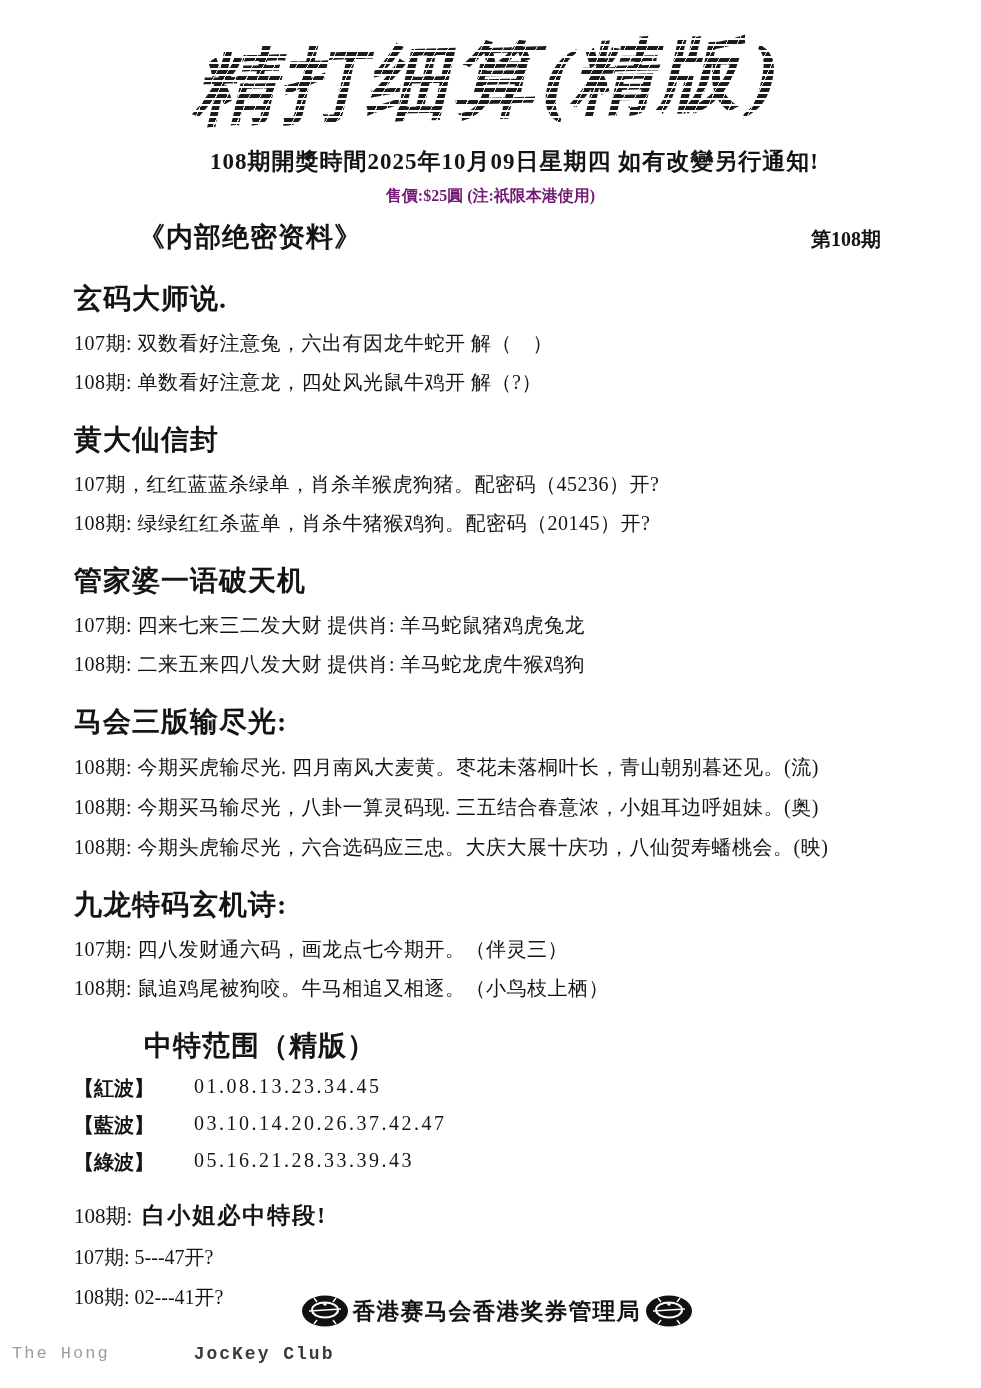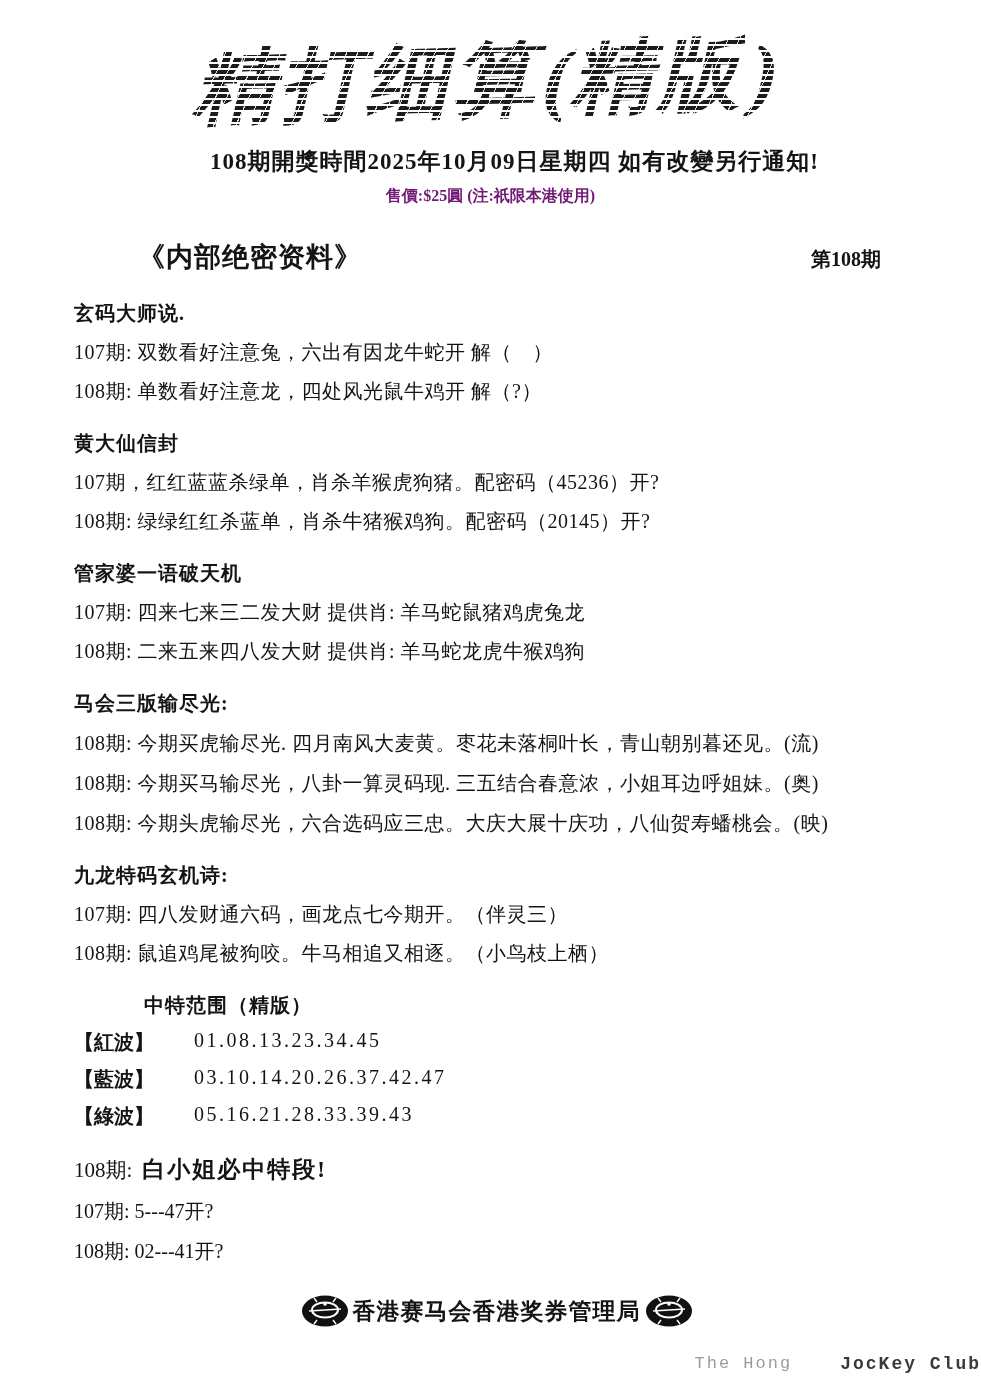--- a/index.html
+++ b/index.html
@@ -29,28 +29,28 @@
 
   .draw-info{
     text-align:center;margin-top:6px;font-size:23px;font-weight:700;letter-spacing:1px;padding-left:48px;
   }
   .price-note{
     text-align:center;margin-top:9px;font-size:16px;font-weight:700;color:#701a75;
   }
 
   .masthead{
     display:flex;justify-content:space-between;align-items:baseline;
-    margin:32px 100px 0 138px;
+    margin:12px 100px 0 138px;
   }
   .mast-left{font-size:27px;font-weight:700;letter-spacing:1px;}
   .mast-right{font-size:20px;font-weight:700;}
 
   
   .content{padding:0 36px 0 74px;}
-  .sec-title{font-size:20px;font-weight:700;margin-top:25px;letter-spacing:1px;}
+  .sec-title{font-size:28px;font-weight:700;margin-top:25px;letter-spacing:1px;}
   .sec-title.indent{margin-left:70px;}
   .line{font-size:20px;margin-top:12px;letter-spacing:.5px;}
   .mahui .line{margin-top:13px;}
 
   .strike-row{font-size:20px;margin-top:15px;white-space:nowrap;}
   .struck{
     text-decoration:line-through;
     text-decoration-thickness:3px;
     text-decoration-color:#151515;
     letter-spacing:1px;
@@ -63,21 +63,21 @@
 
   .bxj-title{font-size:21px;margin-top:24px;}
   .bxj-title .emph{font-size:23px;font-weight:800;letter-spacing:2px;margin-left:10px;}
   .range-line{font-size:20px;margin-top:13px;}
   .range-line:first-of-type{margin-top:20px;}
 
   
   .footer{position:absolute;left:12px;right:0;top:1272px;text-align:center;}
   .logo-row{display:flex;align-items:center;justify-content:center;gap:4px;}
   .org-name{font-size:23px;font-weight:800;letter-spacing:1px;}
-  .en-row{display:flex;justify-content:flex-end;gap:48px;margin-top:26px;
+  .en-row{display:flex;justify-content:flex-start;gap:84px;margin-top:16px;
     font-family:"Liberation Mono","DejaVu Sans Mono",monospace;}
   .en-left{color:#9b9b9b;font-size:17px;letter-spacing:2px;}
   .en-right{color:#3a3a3a;font-size:18px;font-weight:600;letter-spacing:2px;}
 </style>
 </head>
 <body>
 
 <div class="page">
 
   <div class="art-wrap">

